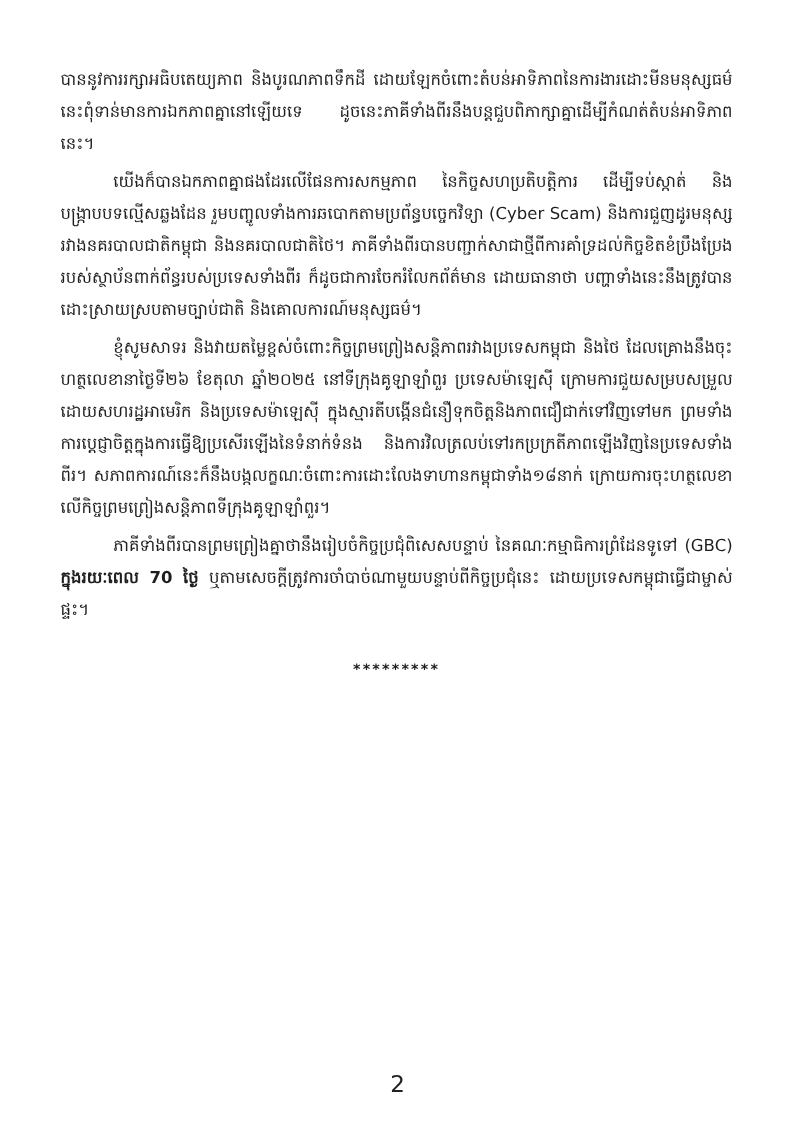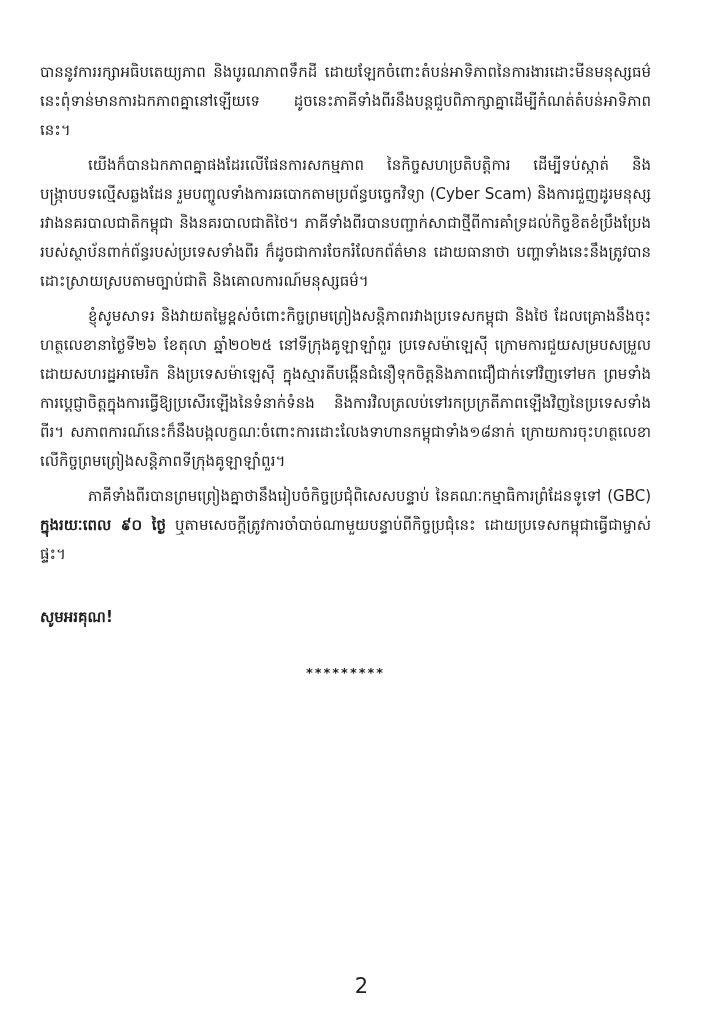--- a/index.html
+++ b/index.html
@@ -13,21 +13,21 @@
     height: 1024px;
     background: #ffffff;
     font-family: "DejaVu Sans", sans-serif;
     color: #1e1e1e;
     overflow: hidden;
     box-sizing: border-box;
   }
   .doc-body {
     position: absolute;
     top: 58px;
-    left: 40px;
+    left: 55px;
     width: 611px;
     font-size: 15px;
     line-height: 29px;
     text-align: justify;
     text-justify: inter-word;
   }
   .para {
     margin: 0 0 6px 0;
   }
   .para.indent {
@@ -64,23 +64,22 @@
 
 <div class="page">
   <div class="doc-body">
 
     <p class="para"><span>បាននូវការរក្សាអធិបតេយ្យភាព និងបូរណភាពទឹកដី ដោយឡែកចំពោះតំបន់អាទិភាពនៃការងារដោះមីនមនុស្សធម៌ នេះពុំទាន់មានការឯកភាពគ្នានៅឡើយទេ ដូចនេះភាគីទាំងពីរនឹងបន្តជួបពិភាក្សាគ្នាដើម្បីកំណត់តំបន់អាទិភាពនេះ។</span></p>
 
     <p class="para indent"><span>យើងក៏បានឯកភាពគ្នាផងដែរលើផែនការសកម្មភាព នៃកិច្ចសហប្រតិបត្តិការ ដើម្បីទប់ស្កាត់ និងបង្ក្រាបបទល្មើសឆ្លងដែន រួមបញ្ចូលទាំងការឆបោកតាមប្រព័ន្ធបច្ចេកវិទ្យា (Cyber Scam) និងការជួញដូរមនុស្ស រវាងនគរបាលជាតិកម្ពុជា និងនគរបាលជាតិថៃ។ ភាគីទាំងពីរបានបញ្ជាក់សាជាថ្មីពីការគាំទ្រដល់កិច្ចខិតខំប្រឹងប្រែងរបស់ស្ថាប័នពាក់ព័ន្ធរបស់ប្រទេសទាំងពីរ ក៏ដូចជាការចែករំលែកព័ត៌មាន ដោយធានាថា បញ្ហាទាំងនេះនឹងត្រូវបានដោះស្រាយស្របតាមច្បាប់ជាតិ និងគោលការណ៍មនុស្សធម៌។</span></p>
 
     <p class="para indent"><span>ខ្ញុំសូមសាទរ និងវាយតម្លៃខ្ពស់ចំពោះកិច្ចព្រមព្រៀងសន្តិភាពរវាងប្រទេសកម្ពុជា និងថៃ ដែលគ្រោងនឹងចុះហត្ថលេខានាថ្ងៃទី២៦ ខែតុលា ឆ្នាំ២០២៥ នៅទីក្រុងគូឡាឡាំពួរ ប្រទេសម៉ាឡេស៊ី ក្រោមការជួយសម្របសម្រួលដោយសហរដ្ឋអាមេរិក និងប្រទេសម៉ាឡេស៊ី ក្នុងស្មារតីបង្កើនជំនឿទុកចិត្តនិងភាពជឿជាក់ទៅវិញទៅមក ព្រមទាំងការប្តេជ្ញាចិត្តក្នុងការធ្វើឱ្យប្រសើរឡើងនៃទំនាក់ទំនង និងការវិលត្រលប់ទៅរកប្រក្រតីភាពឡើងវិញនៃប្រទេសទាំងពីរ។ សភាពការណ៍នេះក៏នឹងបង្កលក្ខណៈចំពោះការដោះលែងទាហានកម្ពុជាទាំង១៨នាក់ ក្រោយការចុះហត្ថលេខាលើកិច្ចព្រមព្រៀងសន្តិភាពទីក្រុងគូឡាឡាំពួរ។</span></p>
 
-    <p class="para indent"><span>ភាគីទាំងពីរបានព្រមព្រៀងគ្នាថានឹងរៀបចំកិច្ចប្រជុំពិសេសបន្ទាប់ នៃគណៈកម្មាធិការព្រំដែនទូទៅ (GBC) </span><span class="bold">ក្នុងរយៈពេល ៩០ ថ្ងៃ</span><span> ឬតាមសេចក្តីត្រូវការចាំបាច់ណាមួយបន្ទាប់ពីកិច្ចប្រជុំនេះ ដោយប្រទេសកម្ពុជាធ្វើជាម្ចាស់ផ្ទះ។</span></p>
+    <p class="para indent"><span>ភាគីទាំងពីរបានព្រមព្រៀងគ្នាថានឹងរៀបចំកិច្ចប្រជុំពិសេសបន្ទាប់ នៃគណៈកម្មាធិការព្រំដែនទូទៅ (GBC) </span><span class="bold">ក្នុងរយៈពេល 70 ថ្ងៃ</span><span> ឬតាមសេចក្តីត្រូវការចាំបាច់ណាមួយបន្ទាប់ពីកិច្ចប្រជុំនេះ ដោយប្រទេសកម្ពុជាធ្វើជាម្ចាស់ផ្ទះ។</span></p>
 
 
-    <p class="closing">សូមអរគុណ!</p>
 
     <p class="separator">*********</p>
 
   </div>
 
   <div class="page-number">2</div>
 </div>
 
 </body></html>

